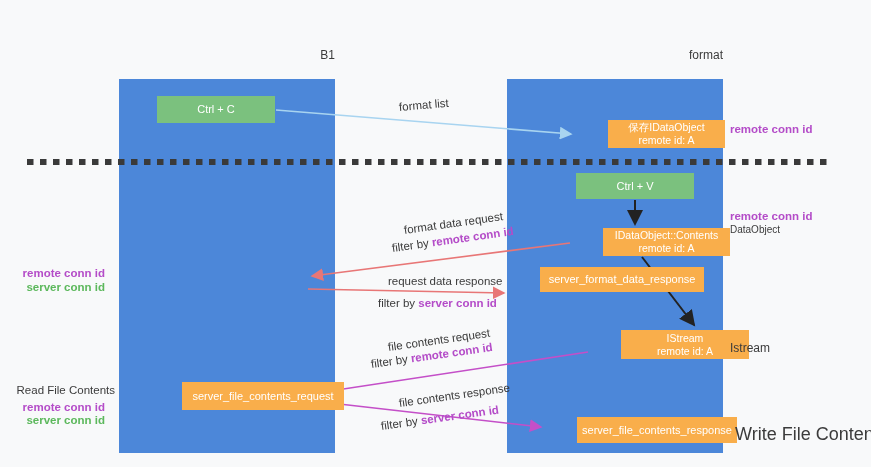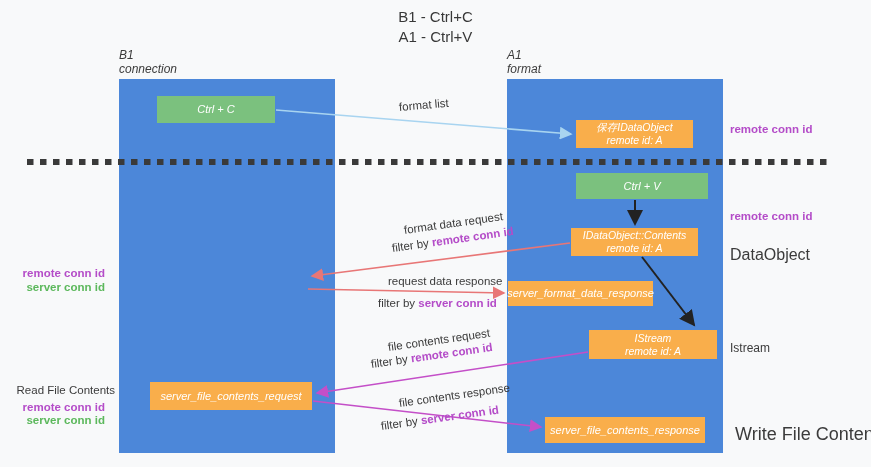--- a/index.html
+++ b/index.html
@@ -3,54 +3,48 @@
 <meta charset="utf-8">
 <style>
   html,body{margin:0;padding:0;}
   .canvas{
     position:relative;width:871px;height:467px;overflow:hidden;
     background:var(--bg,#f8f9fa);
     font-family:"Liberation Sans",sans-serif;color:#3b3b3b;
   }
   .title{position:absolute;left:0;top:7px;width:871px;text-align:center;
     font-size:15px;line-height:20px;color:#383838;z-index:4;}
-  .lane-header{position:absolute;top:48px;width:216px;text-align:left;
-    font-size:12px;line-height:14px;z-index:4;font-style:italic;}
+  .lane-header{position:absolute;top:48px;width:216px;text-align:right;
+    font-size:12px;line-height:14px;z-index:4;}
   .lane{position:absolute;top:79px;width:216px;height:374px;
     background:var(--lane-blue,#4c87d9);z-index:1;}
   .arrows{position:absolute;left:0;top:0;z-index:2;}
-  .box{position:absolute;display:flex;flex-direction:column;align-items:center;
+  .box{position:absolute;display:flex;flex-direction:column;
     justify-content:center;color:#fff;font-size:11px;line-height:13px;
-    text-align:center;z-index:3;font-style:italic;}
+    text-align:center;z-index:3;}
   .green{background:var(--box-green,#7bc17e);}
-  .orange{background:var(--box-orange,#f9ae4b);}
+  .orange{background:var(--box-orange,#f9ae4b);margin-left:32px;}
   .lbl{position:absolute;font-size:11.5px;white-space:nowrap;z-index:4;}
   .purple{color:var(--label-purple,#b44cc8);font-weight:bold;}
   .greentxt{color:var(--label-green,#5cb85c);font-weight:bold;}
   .dark{color:#3b3b3b;}
   .ralign{text-align:right;}
   .rot8{transform:rotate(-8deg);transform-origin:left center;}
   .rot5{transform:rotate(-5deg);transform-origin:left center;}
 </style>
 </head>
 <body>
 
 <div class="canvas">
 
-  <div class="title">
-    <div>B1 - Ctrl+C</div>
-    <div>A1 - Ctrl+V</div>
-  </div>
 
   <div class="lane-header" style="left:119px">
     <div>B1</div>
-    <div>connection</div>
   </div>
   <div class="lane-header" style="left:507px">
-    <div>A1</div>
     <div>format</div>
   </div>
 
   <div class="lane" style="left:119px"></div>
   <div class="lane" style="left:507px"></div>
 
   <svg class="arrows" width="871" height="467">
     <defs>
       <marker id="mblue" markerWidth="9" markerHeight="8" refX="7" refY="4" orient="auto">
         <path d="M0,0 L8,4 L0,8 Z" style="fill:var(--arrow-blue,#a8d4f0)"></path>
@@ -85,50 +79,50 @@
 
   <div class="box green" style="left:157px;top:96px;width:118px;height:27px">
     <span>Ctrl + C</span>
   </div>
 
   <div class="box orange" style="left:576px;top:120px;width:117px;height:28px;font-size:10.5px">
     <span>保存IDataObject</span>
     <span>remote id: A</span>
   </div>
 
-  <div class="box green" style="left:576px;top:173px;width:132px;height:26px">
+  <div class="box green" style="left:576px;top:173px;width:118px;height:26px">
     <span>Ctrl + V</span>
   </div>
 
   <div class="box orange" style="left:571px;top:228px;width:127px;height:28px;font-size:10.5px">
     <span>IDataObject::Contents</span>
     <span>remote id: A</span>
   </div>
 
 
-  <div class="box orange" style="left:508px;top:281px;width:145px;height:25px">
+  <div class="box orange" style="left:508px;top:267px;width:164px;height:25px">
     <span>server_format_data_response</span>
   </div>
 
   <div class="box orange" style="left:589px;top:330px;width:128px;height:29px;font-size:10.5px">
     <span>IStream</span>
     <span>remote id: A</span>
   </div>
 
   <div class="box orange" style="left:150px;top:382px;width:162px;height:28px">
     <span>server_file_contents_request</span>
   </div>
 
   <div class="box orange" style="left:545px;top:417px;width:160px;height:26px">
     <span>server_file_contents_response</span>
   </div>
 
   <div class="lbl purple" style="left:730px;top:123px">remote conn id</div>
   <div class="lbl purple" style="left:730px;top:210px">remote conn id</div>
-  <div class="lbl dark" style="left:730px;top:246px;font-size:16px">DataObject</div>
+  <div class="lbl dark" style="left:730px;top:224px;font-size:10px">DataObject</div>
   <div class="lbl dark" style="left:730px;top:341px;font-size:12px">Istream</div>
   <div class="lbl dark" style="left:735px;top:424px;font-size:18px">Write File Contents</div>
 
   <div class="lbl purple ralign" style="left:15px;top:267px;width:90px">remote conn id</div>
   <div class="lbl greentxt ralign" style="left:15px;top:281px;width:90px">server conn id</div>
   <div class="lbl dark ralign" style="left:15px;top:384px;width:100px">Read File Contents</div>
   <div class="lbl purple ralign" style="left:15px;top:401px;width:90px">remote conn id</div>
   <div class="lbl greentxt ralign" style="left:15px;top:414px;width:90px">server conn id</div>
 
   <div class="lbl dark rot5" style="left:399px;top:101px">format list</div>

